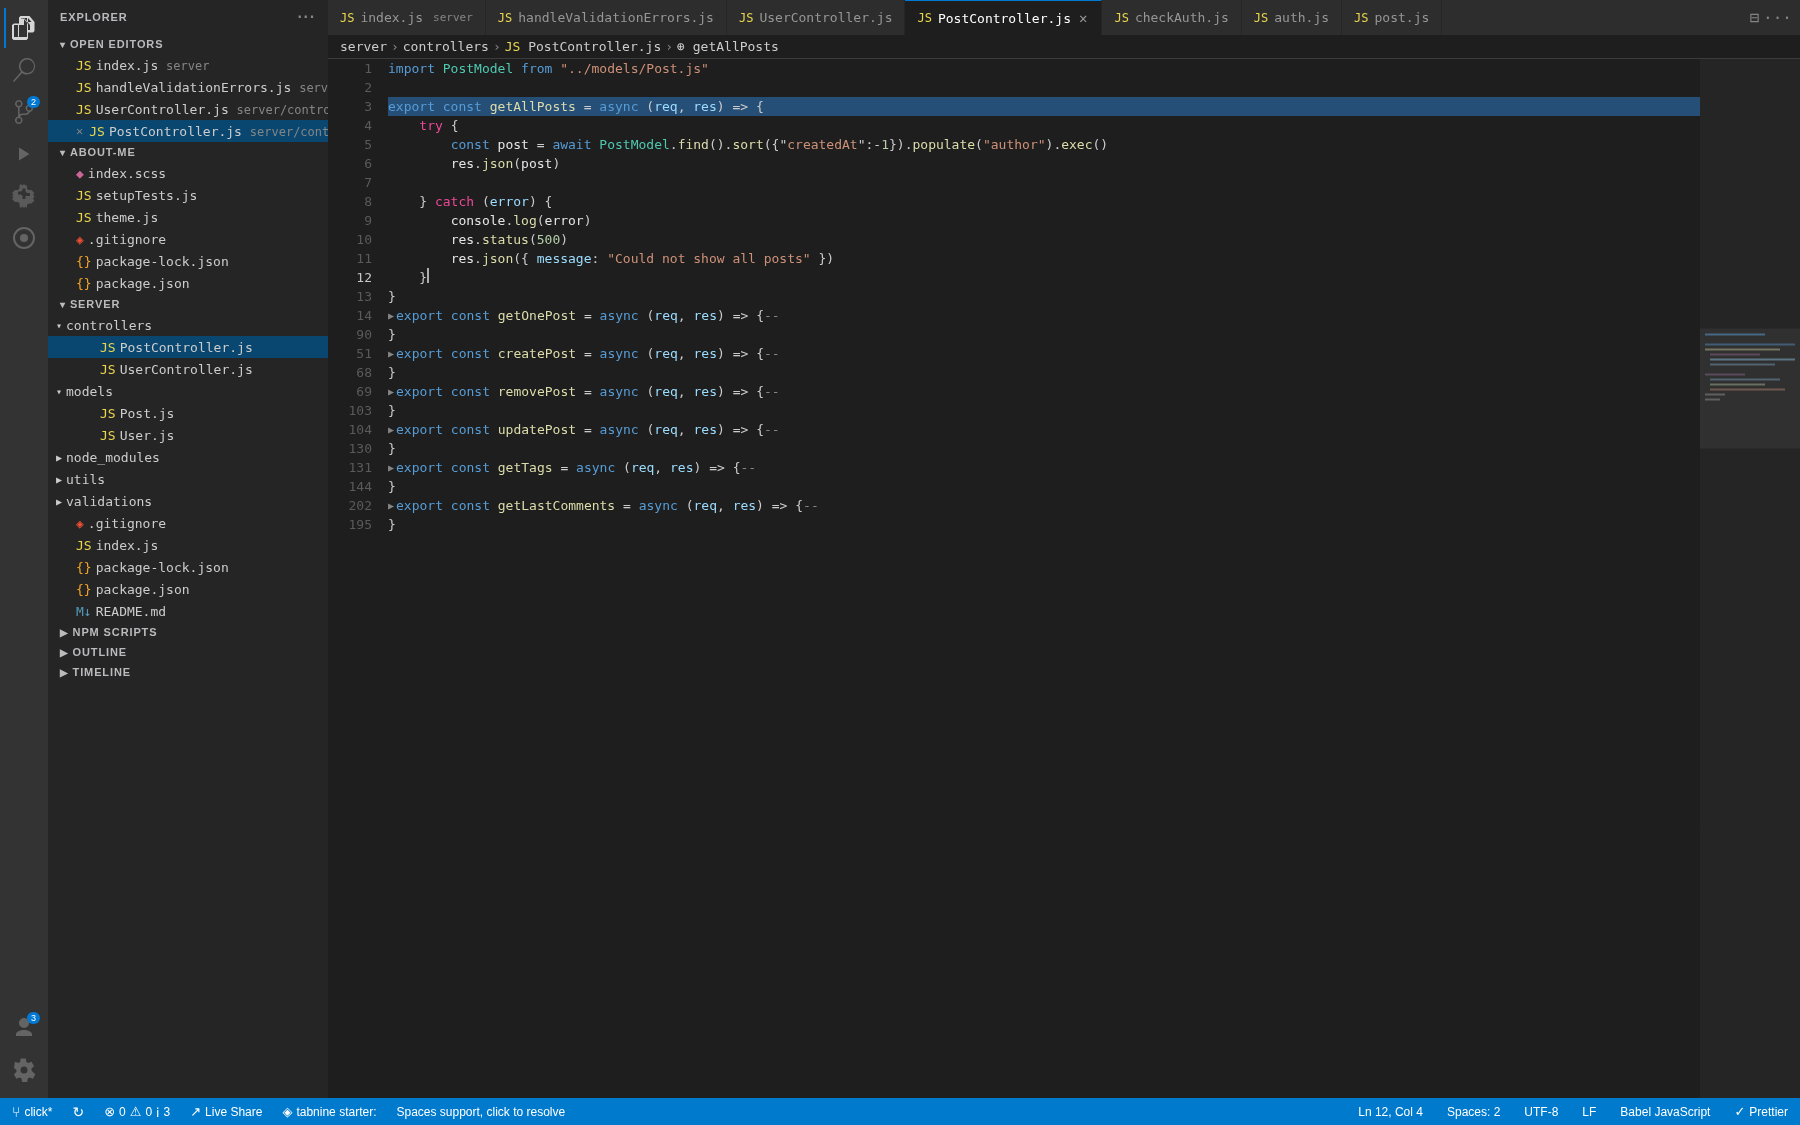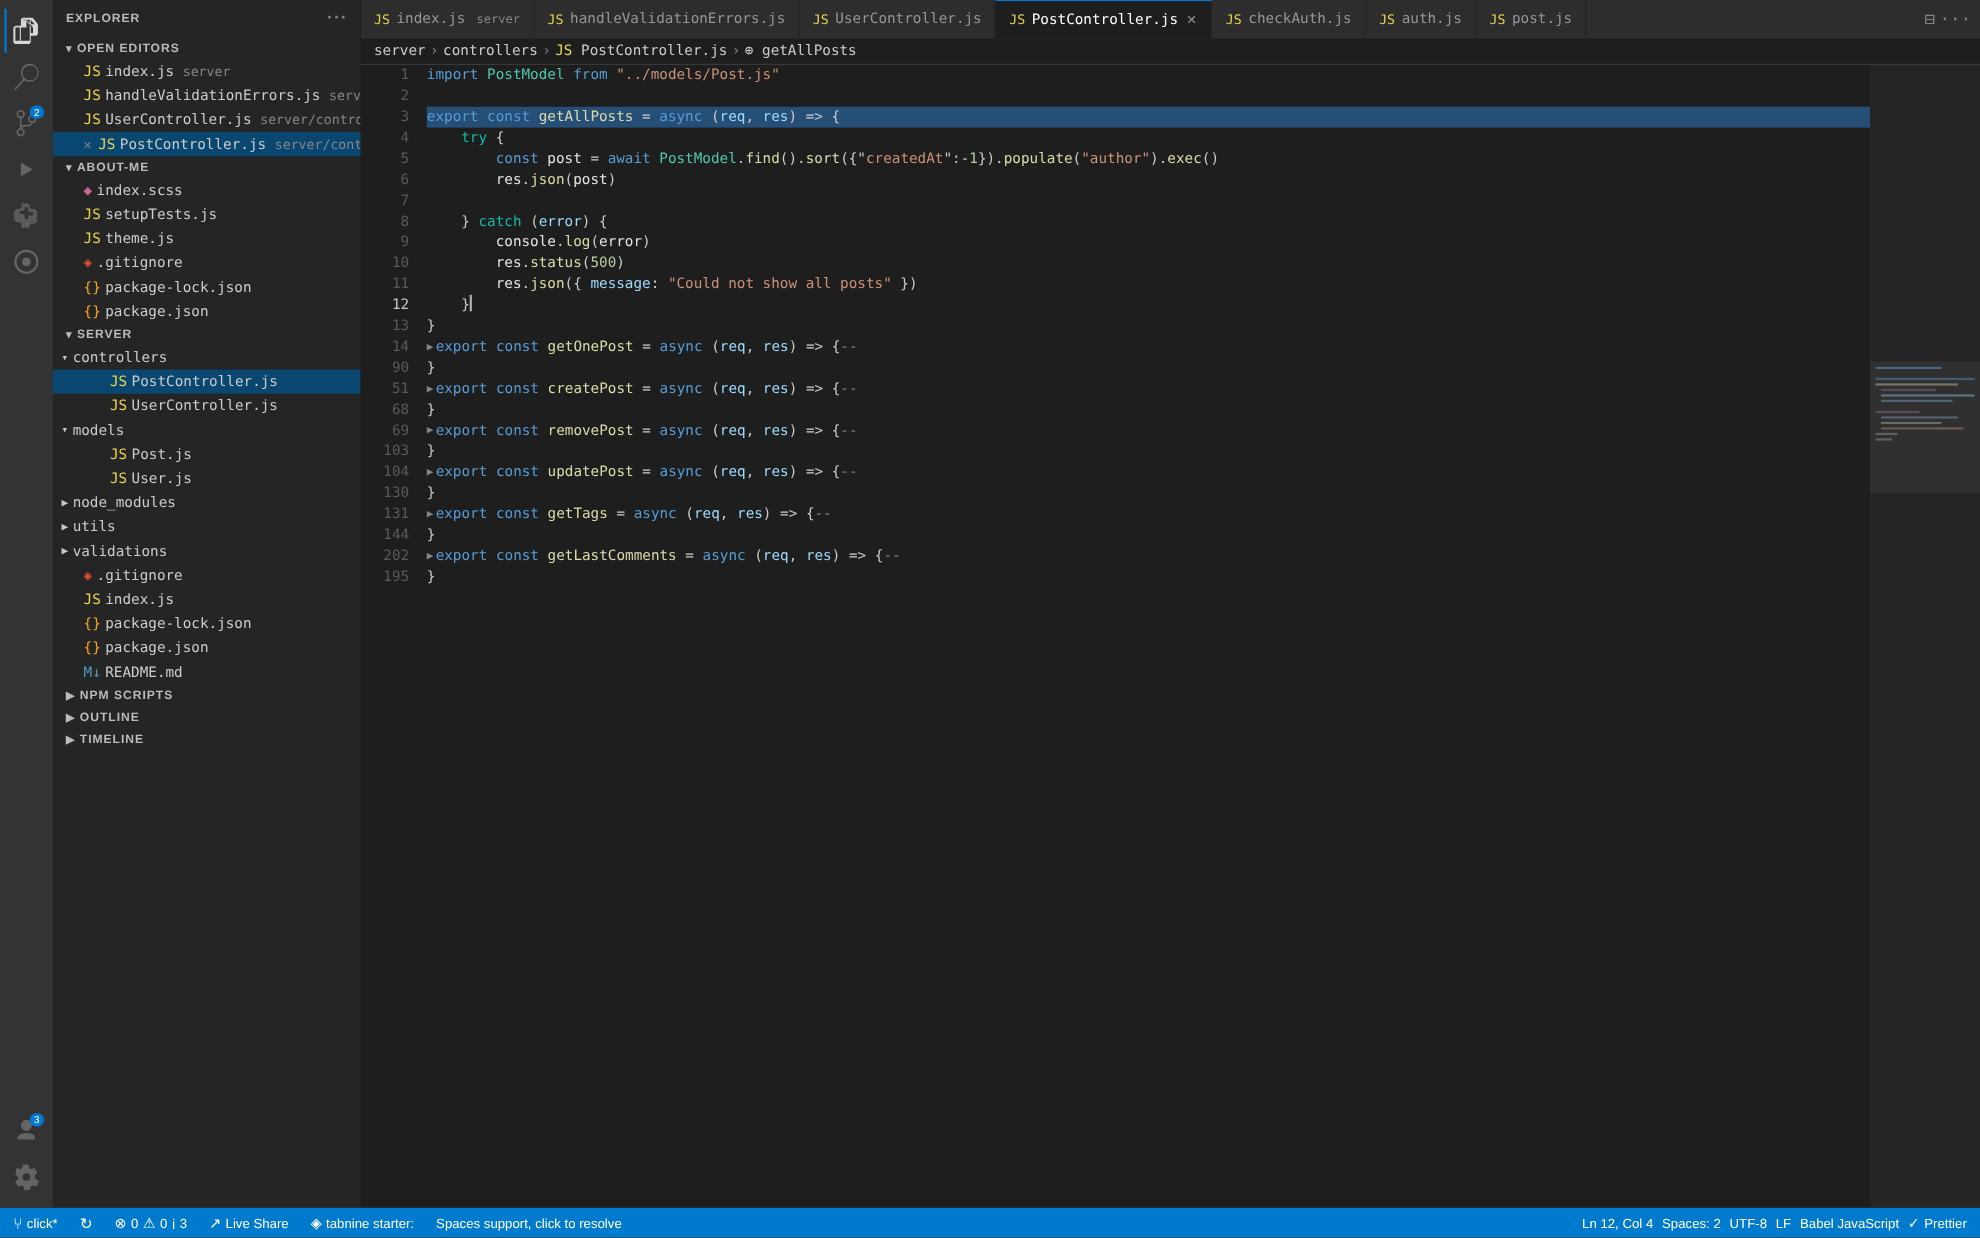--- a/index.html
+++ b/index.html
@@ -274,21 +274,21 @@
     .fold-arrow {
       color: #858585;
       font-size: 10px;
       cursor: pointer;
       margin-right: 2px;
       flex-shrink: 0;
     }
 
     
     .kw { color: #569cd6; }
-    .kw2 { color: #14b8a6; }
+    .kw2 { color: #ec4899; }
     .fn { color: #dcdcaa; }
     .str { color: #ce9178; }
     .num { color: #b5cea8; }
     .obj { color: #4ec9b0; }
     .prop { color: #9cdcfe; }
     .op { color: #cccccc; }
     .param { color: #9cdcfe; }
     .var { color: #e5e5e5; }
 
     
@@ -322,21 +322,21 @@
       align-items: center;
       gap: 4px;
       white-space: nowrap;
       cursor: pointer;
       padding: 0 4px;
       height: 27px;
     }
     .status-right {
       display: flex;
       align-items: center;
-      gap: 0;
+      gap: 16px;
       margin-left: auto;
     }
 
     
     ::-webkit-scrollbar { width: 8px; height: 8px; }
     ::-webkit-scrollbar-track { background: #1e1e1e; }
     ::-webkit-scrollbar-thumb { background: #424242; border-radius: 4px; }
 
     .sidebar-scroll {
       overflow-y: auto;

